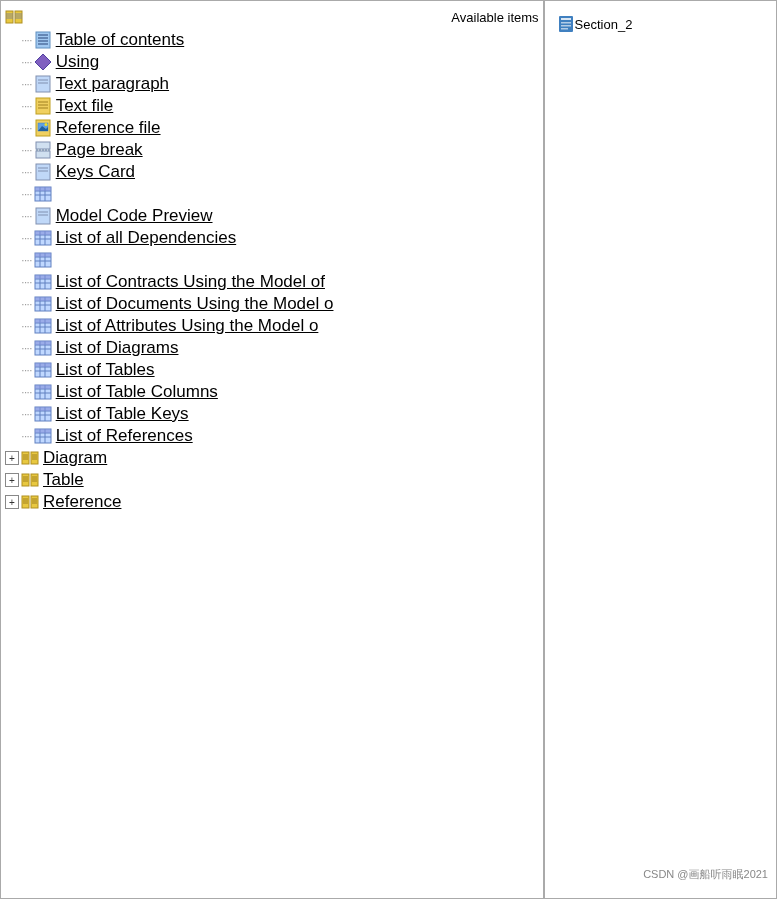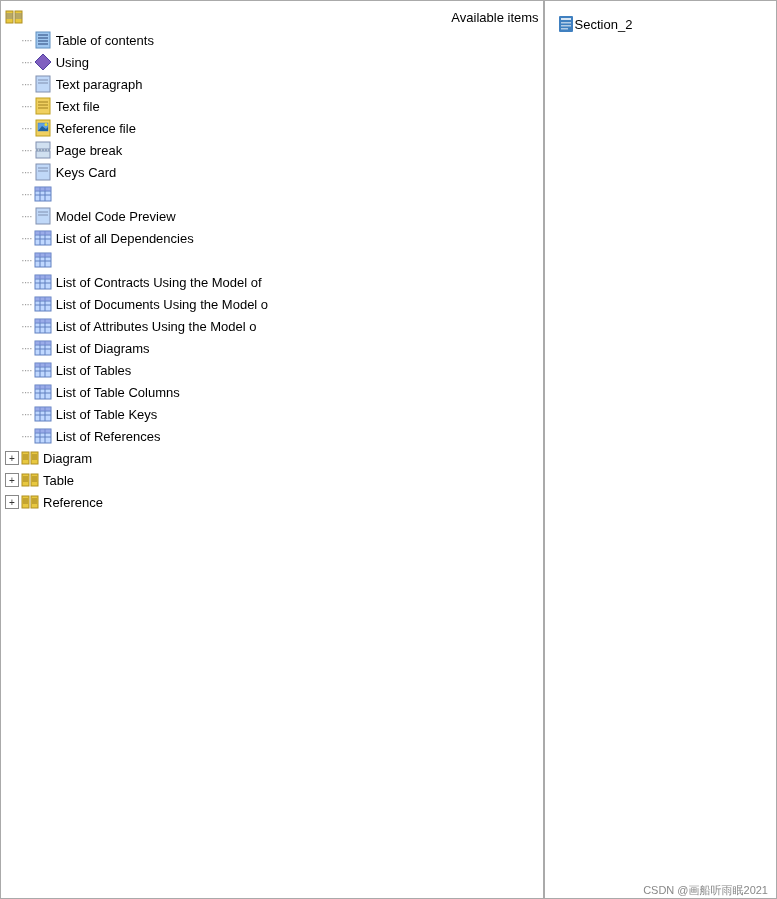--- a/index.html
+++ b/index.html
@@ -55,21 +55,22 @@
       font-size: 14px;
     }
     .tree-item .dots {
       color: #999;
       margin-right: 2px;
       font-size: 11px;
       letter-spacing: -1px;
     }
     .tree-item .label {
       color: #000;
-      font-size: 13px;
+      font-size: 17px;
+      text-decoration: underline;
     }
     .root-item {
       display: flex;
       align-items: center;
       padding: 2px 4px;
       height: 24px;
       justify-content: space-between;
     }
     .root-item .icon {
       width: 18px;
@@ -105,21 +106,21 @@
       padding: 2px 4px;
       margin-top: 4px;
     }
     .right-section-item .label {
       color: #000;
       font-size: 13px;
     }
 
     .watermark {
       position: absolute;
-      bottom: 0;
+      bottom: 16px;
       right: 8px;
       font-size: 11px;
       color: #888;
     }
   </style>
 </head>
 <body>
 
 <div class="container">
   <div class="left-panel">

